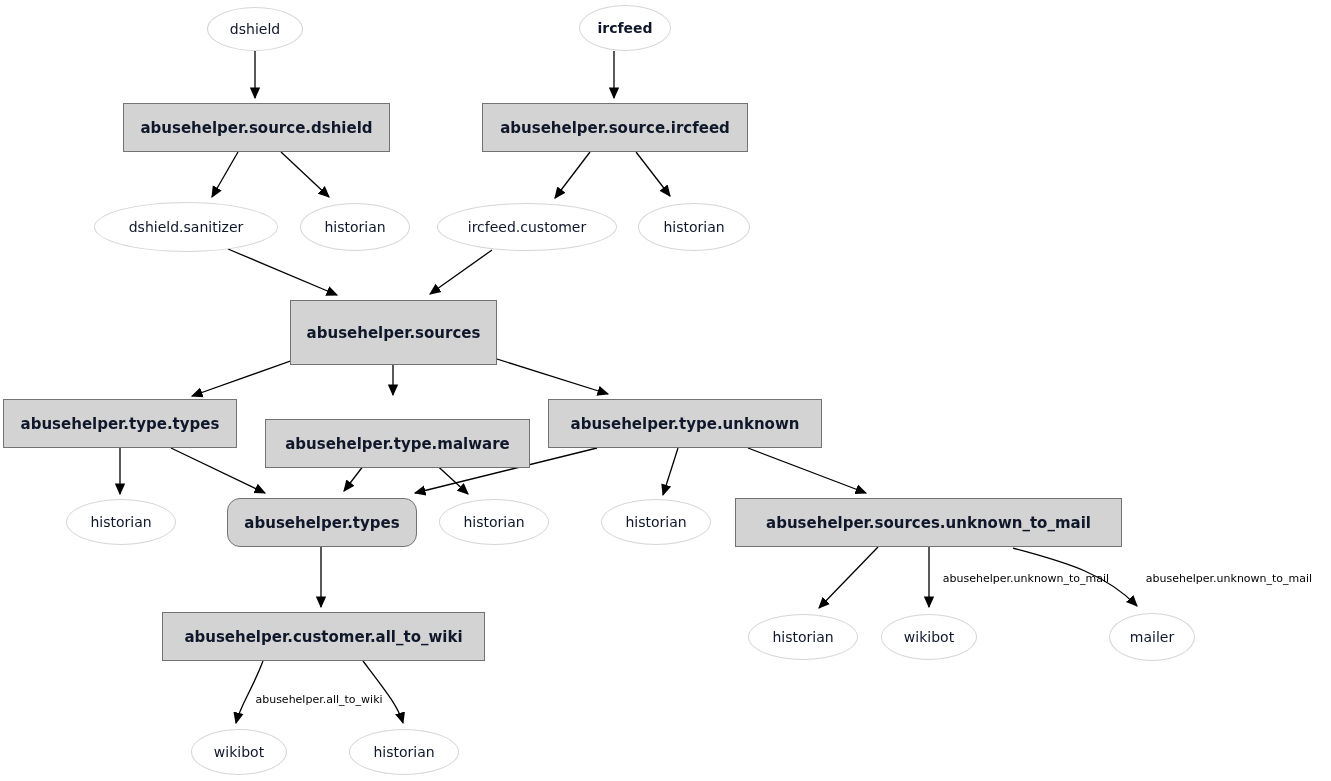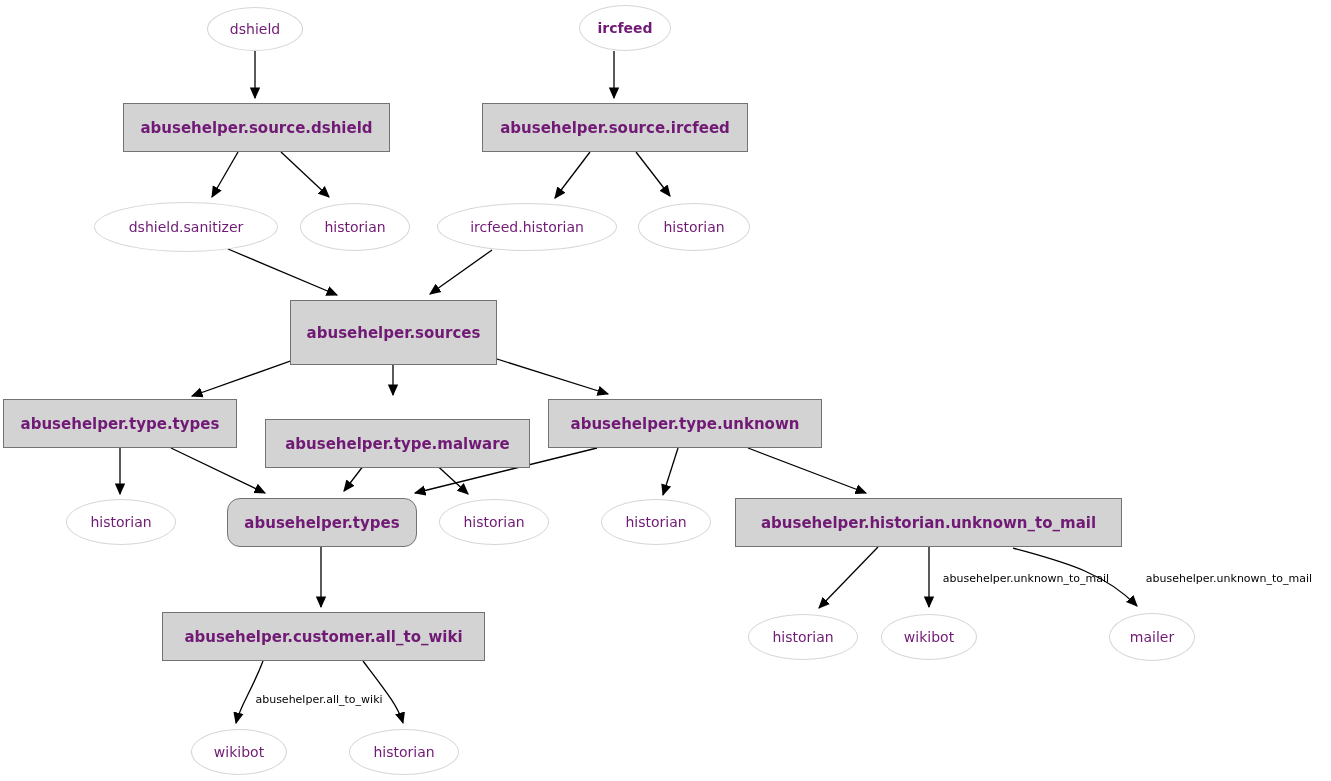--- a/index.html
+++ b/index.html
@@ -21,21 +21,21 @@
     top: 0;
     width: 1331px;
     height: 781px;
   }
   .node {
     position: absolute;
     display: flex;
     align-items: center;
     justify-content: center;
     box-sizing: border-box;
-    color: #701a75;
+    color: #0f172a;
     white-space: nowrap;
   }
   .node.box {
     background: #d3d3d3;
     border: 1px solid #737373;
     font-weight: bold;
     font-size: 15px;
   }
   .node.ellipse {
     background: #ffffff;
@@ -92,31 +92,31 @@
   <div id="node-layer">
       <div class="edge-label" style="left: 1026px; top: 578px;">abusehelper.unknown_to_mail</div>
       <div class="edge-label" style="left: 1229px; top: 578px;">abusehelper.unknown_to_mail</div>
       <div class="edge-label" style="left: 319px; top: 692px; margin-top: 7px;">abusehelper.all_to_wiki</div>
       <div class="node ellipse" style="left: 207px; top: 7px; width: 96px; height: 44px;">dshield</div>
       <div class="node ellipse" style="left: 579px; top: 5px; width: 92px; height: 46px; font-weight: bold;">ircfeed</div>
       <div class="node box" style="left: 123px; top: 103px; width: 267px; height: 49px;">abusehelper.source.dshield</div>
       <div class="node box" style="left: 482px; top: 103px; width: 266px; height: 49px;">abusehelper.source.ircfeed</div>
       <div class="node ellipse" style="left: 94px; top: 202px; width: 184px; height: 50px;">dshield.sanitizer</div>
       <div class="node ellipse" style="left: 300px; top: 203px; width: 110px; height: 48px;">historian</div>
-      <div class="node ellipse" style="left: 437px; top: 203px; width: 180px; height: 48px;">ircfeed.historian</div>
+      <div class="node ellipse" style="left: 437px; top: 203px; width: 180px; height: 48px;">ircfeed.customer</div>
       <div class="node ellipse" style="left: 638px; top: 203px; width: 112px; height: 48px;">historian</div>
       <div class="node box" style="left: 290px; top: 300px; width: 207px; height: 65px;">abusehelper.sources</div>
       <div class="node box" style="left: 3px; top: 399px; width: 234px; height: 49px;">abusehelper.type.types</div>
       <div class="node box" style="left: 265px; top: 399px; width: 265px; height: 49px; margin-top: 20px;">abusehelper.type.malware</div>
       <div class="node box" style="left: 548px; top: 399px; width: 274px; height: 49px;">abusehelper.type.unknown</div>
       <div class="node ellipse" style="left: 66px; top: 499px; width: 110px; height: 46px;">historian</div>
       <div class="node box" style="left: 227px; top: 498px; width: 190px; height: 49px; border-radius: 13px;">abusehelper.types</div>
       <div class="node ellipse" style="left: 439px; top: 499px; width: 110px; height: 46px;">historian</div>
       <div class="node ellipse" style="left: 601px; top: 499px; width: 110px; height: 46px;">historian</div>
-      <div class="node box" style="left: 735px; top: 498px; width: 387px; height: 49px;">abusehelper.historian.unknown_to_mail</div>
+      <div class="node box" style="left: 735px; top: 498px; width: 387px; height: 49px;">abusehelper.sources.unknown_to_mail</div>
       <div class="node ellipse" style="left: 748px; top: 614px; width: 110px; height: 46px;">historian</div>
       <div class="node ellipse" style="left: 881px; top: 614px; width: 96px; height: 46px;">wikibot</div>
       <div class="node ellipse" style="left: 1109px; top: 613px; width: 86px; height: 48px;">mailer</div>
       <div class="node box" style="left: 162px; top: 612px; width: 323px; height: 49px;">abusehelper.customer.all_to_wiki</div>
       <div class="node ellipse" style="left: 191px; top: 729px; width: 96px; height: 46px;">wikibot</div>
       <div class="node ellipse" style="left: 349px; top: 729px; width: 110px; height: 46px;">historian</div>
     </div>
 </div>
 
 </body></html>

